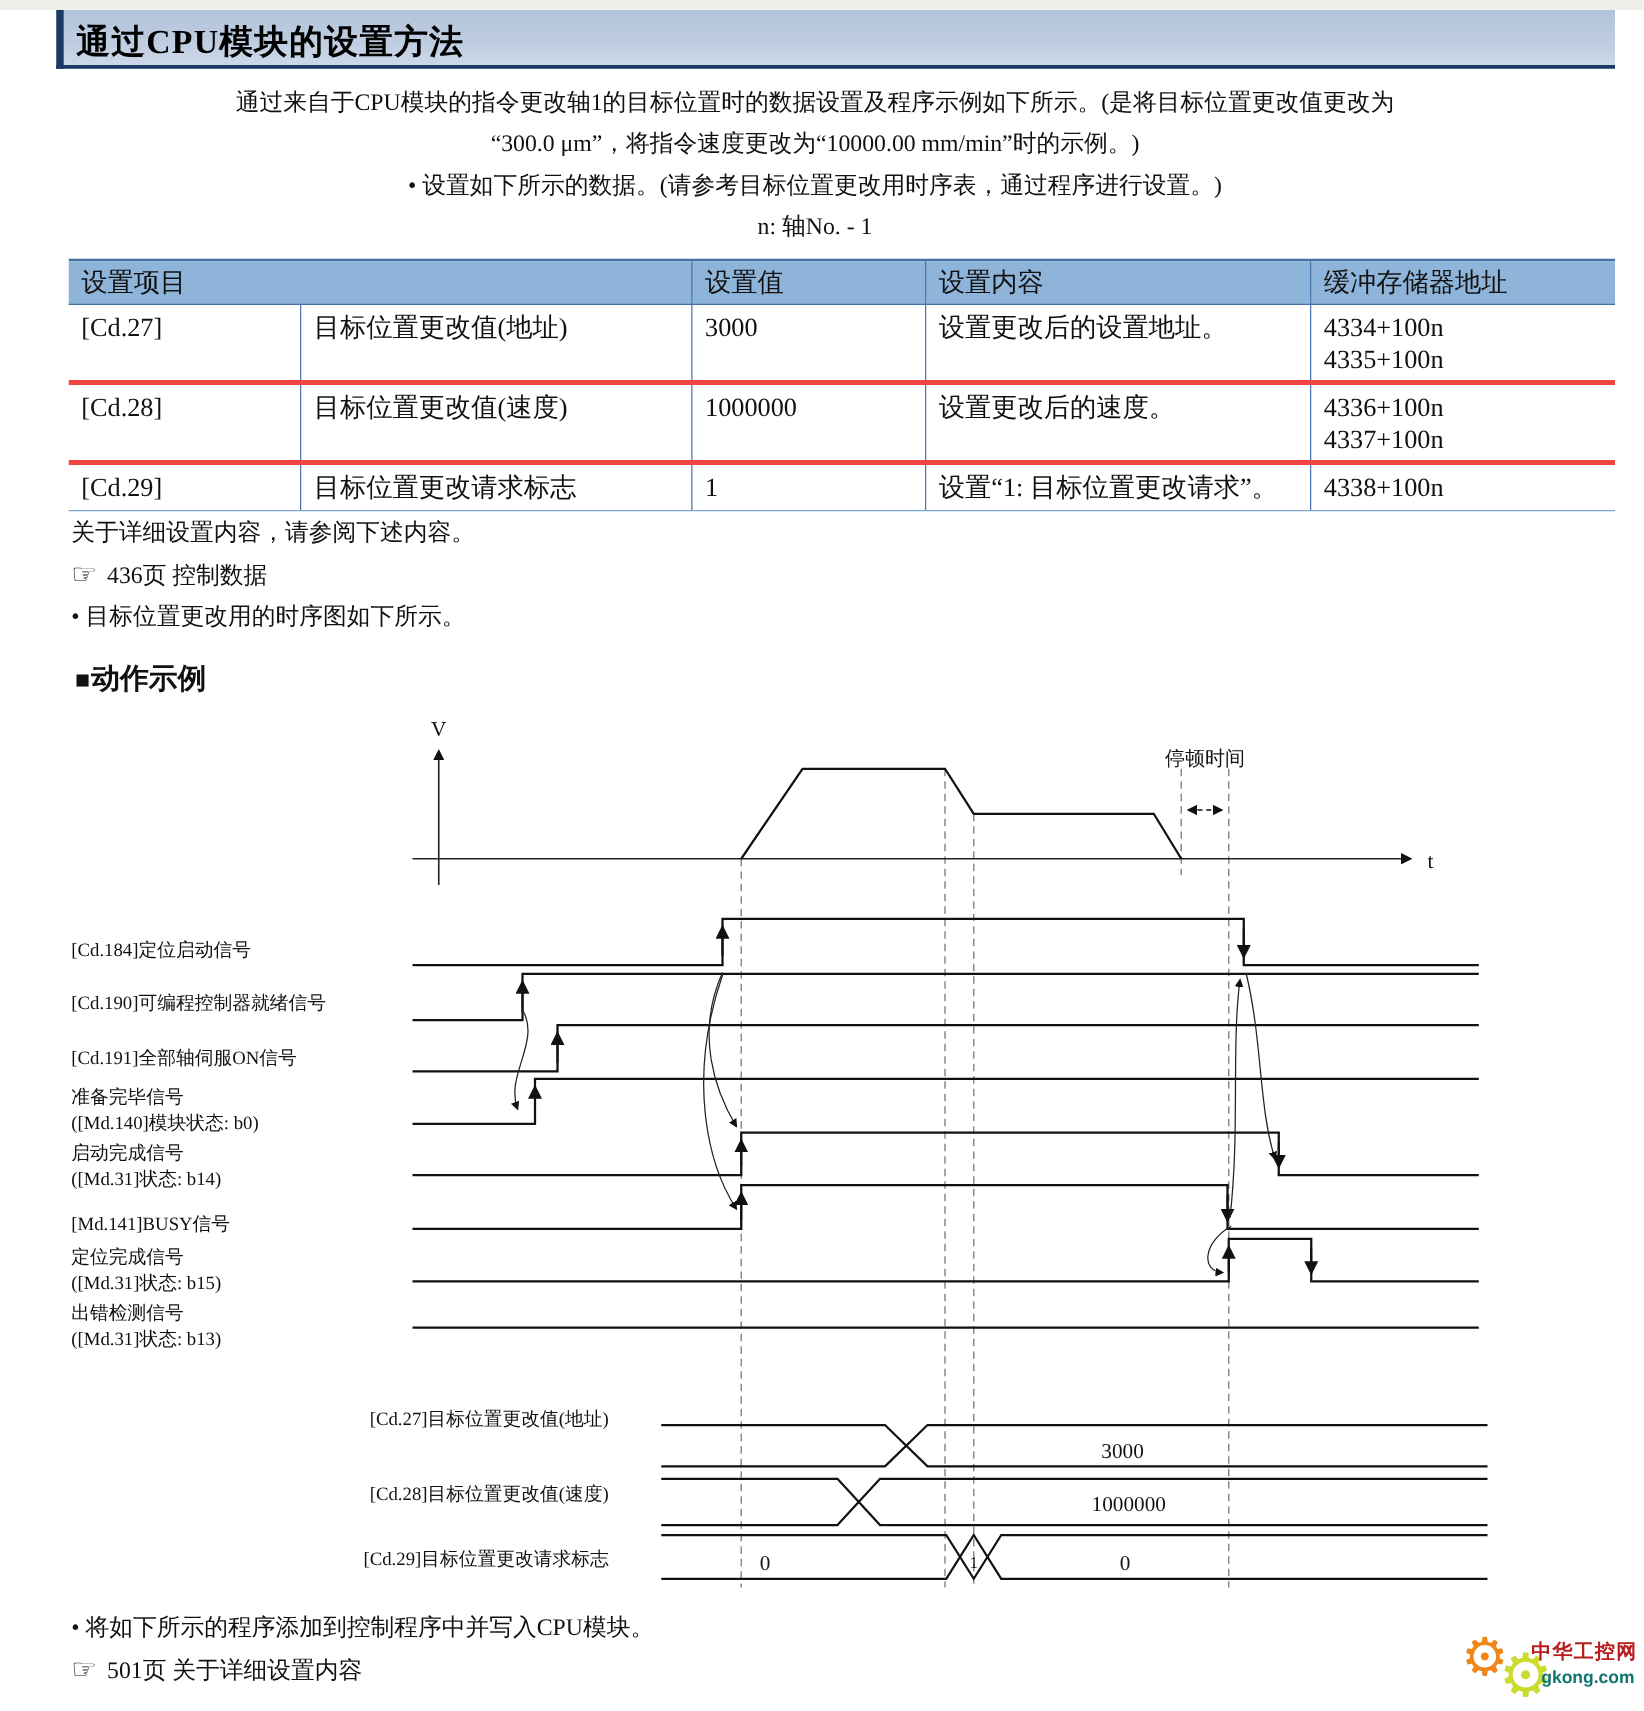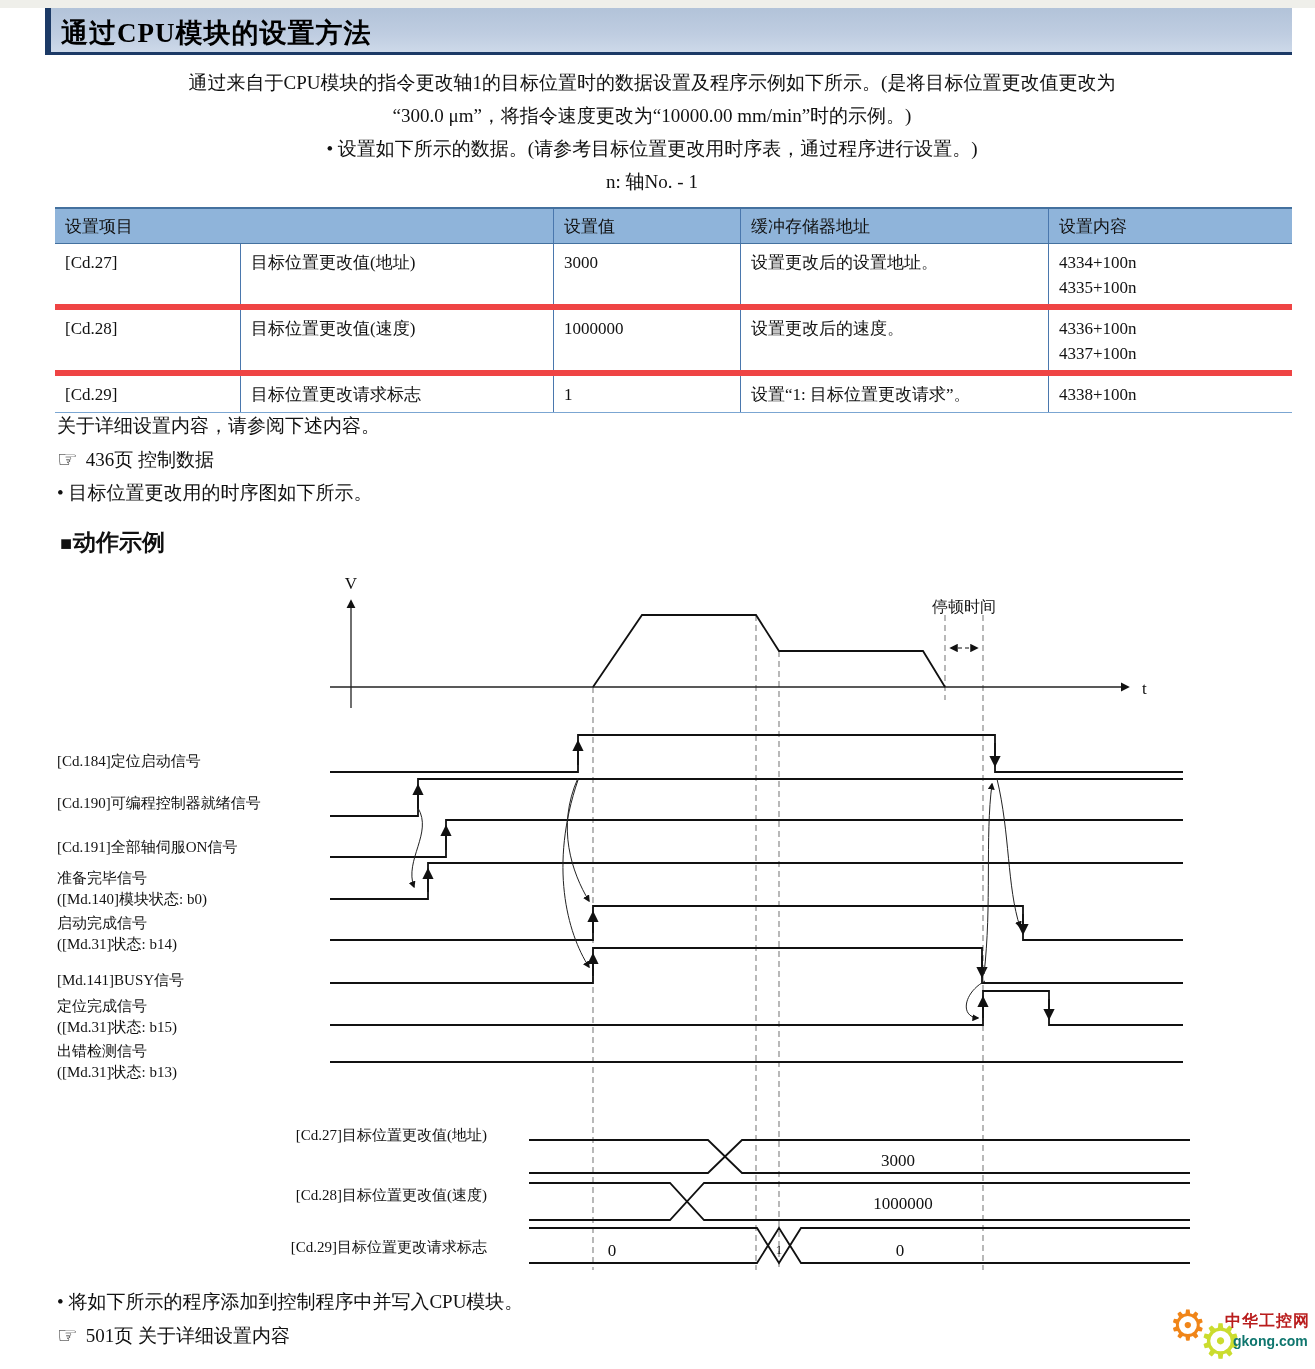--- a/index.html
+++ b/index.html
@@ -21,32 +21,32 @@
   .hdr-title{
     font-size:27px;font-weight:bold;color:#000;padding:7px 0 0 10px;
     letter-spacing:1px;
   }
   .para{left:57px;top:66px;width:1190px;font-size:19px;line-height:33px;}
   .para .line{white-space:nowrap;text-align:center;}
   
   .tbl{
     left:55px;top:207px;width:1237px;
     border-top:2px solid #44719f;border-bottom:1px solid #7ba6d2;
-    box-sizing:border-box;font-size:17px;
+    box-sizing:border-box;font-size:21px;
   }
   .trow{display:grid;grid-template-columns:185px 313px 187px 308px 244px;}
   .trow.head{grid-template-columns:498px 187px 308px 244px;background:#8fb4da;
     border-bottom:1px solid #44719f;}
   .tcell{
     padding:6px 10px 4px 10px;box-sizing:border-box;
     border-left:1px solid #4a77ad;line-height:25px;
   }
   .trow .tcell:first-child{border-left:none;}
   .trow.head .tcell{padding-top:5px;padding-bottom:4px;}
-  .trow.body{border-bottom:6px solid #ef4444;}
+  .trow.body{border-bottom:4px solid #ef4444;}
   .trow.body:last-child{border-bottom:none;}
   .r60{height:60px;} .r36{height:36px;}
   
   .midline{left:57px;font-size:19px;white-space:nowrap;}
   .refline{left:57px;font-size:19px;white-space:nowrap;}
   .ref-icon{font-size:23px;margin-right:8px;position:relative;top:1px;}
   .sec-title{left:60px;top:527px;font-size:23px;font-weight:bold;
     font-family:"Liberation Sans","DejaVu Sans",sans-serif;}
   .sec-title .mark{font-size:20px;margin-right:1px;}
   
@@ -77,22 +77,22 @@
   <div class="line">通过来自于CPU模块的指令更改轴1的目标位置时的数据设置及程序示例如下所示。(是将目标位置更改值更改为</div>
   <div class="line">“300.0 μm”，将指令速度更改为“10000.00 mm/min”时的示例。)</div>
   <div class="line">• 设置如下所示的数据。(请参考目标位置更改用时序表，通过程序进行设置。)</div>
   <div class="line">n: 轴No. - 1</div>
 </div>
 
 <div class="abs tbl">
   <div class="trow head">
     <div class="tcell">设置项目</div>
     <div class="tcell">设置值</div>
+    <div class="tcell">设置内容</div>
     <div class="tcell">缓冲存储器地址</div>
-    <div class="tcell">设置内容</div>
   </div>
   <div class="trow body r60">
     <div class="tcell">[Cd.27]</div>
     <div class="tcell">目标位置更改值(地址)</div>
     <div class="tcell">3000</div>
     <div class="tcell">设置更改后的设置地址。</div>
     <div class="tcell">
       <div>4334+100n</div>
       <div>4335+100n</div>
     </div>

